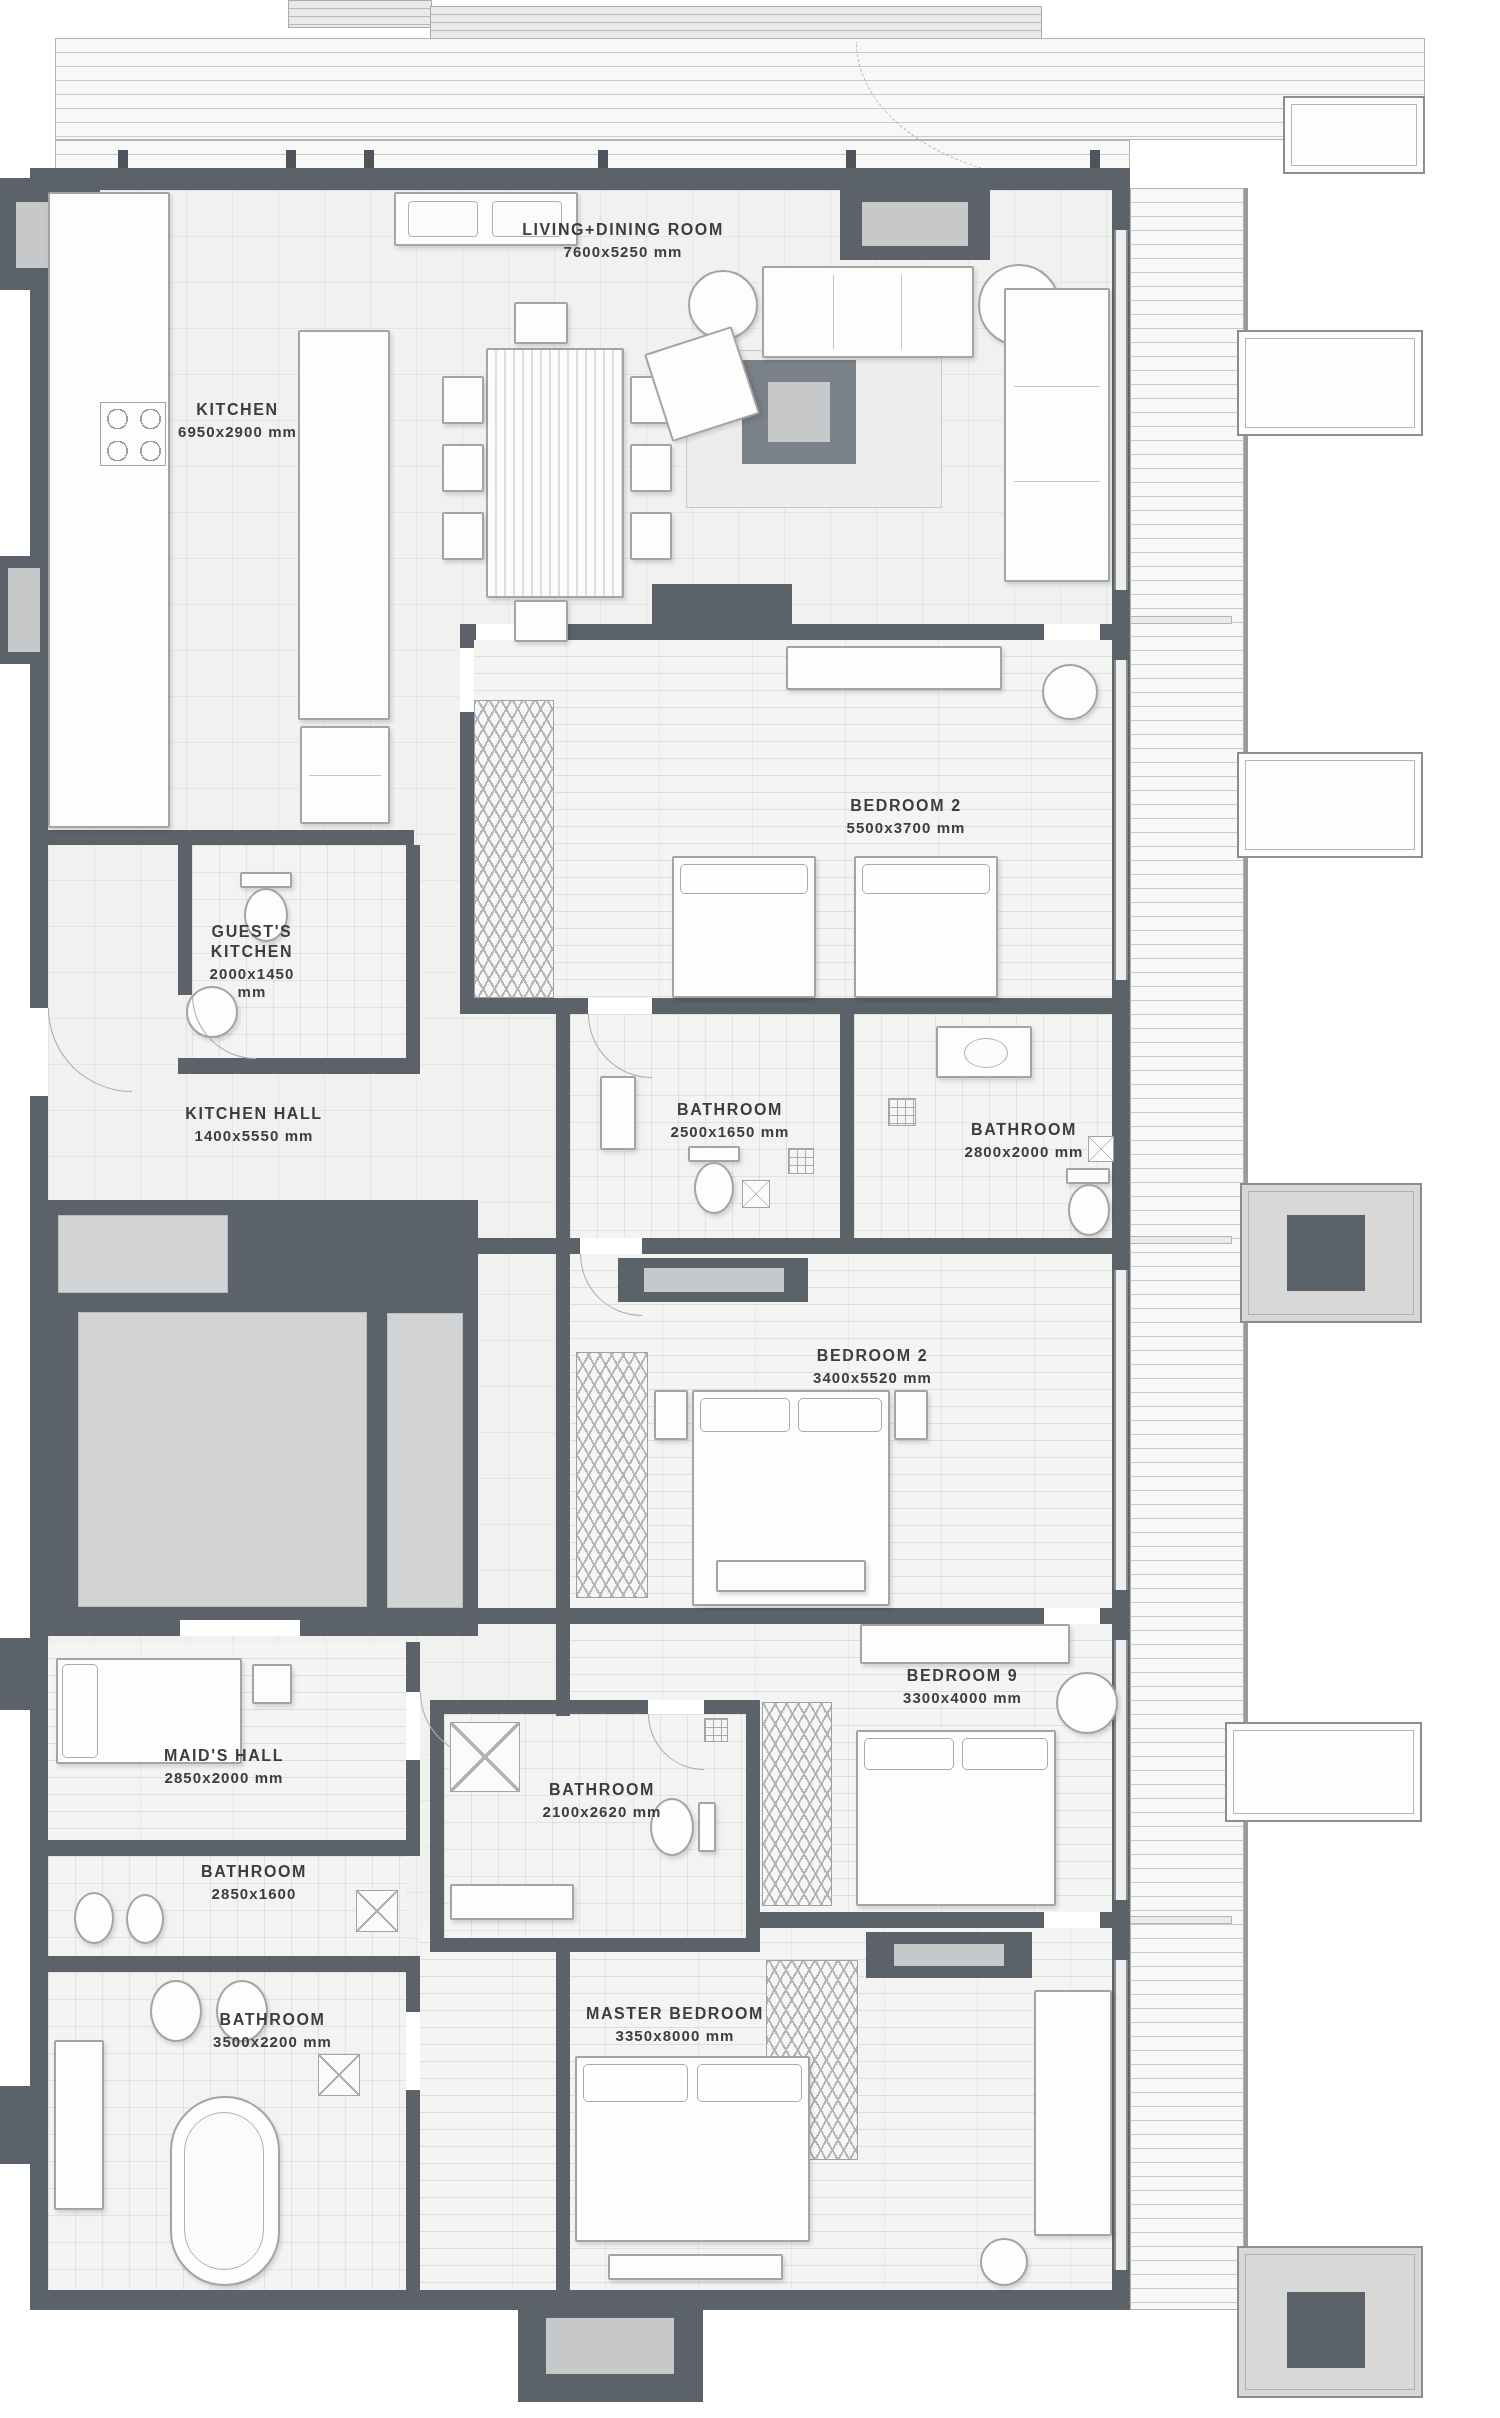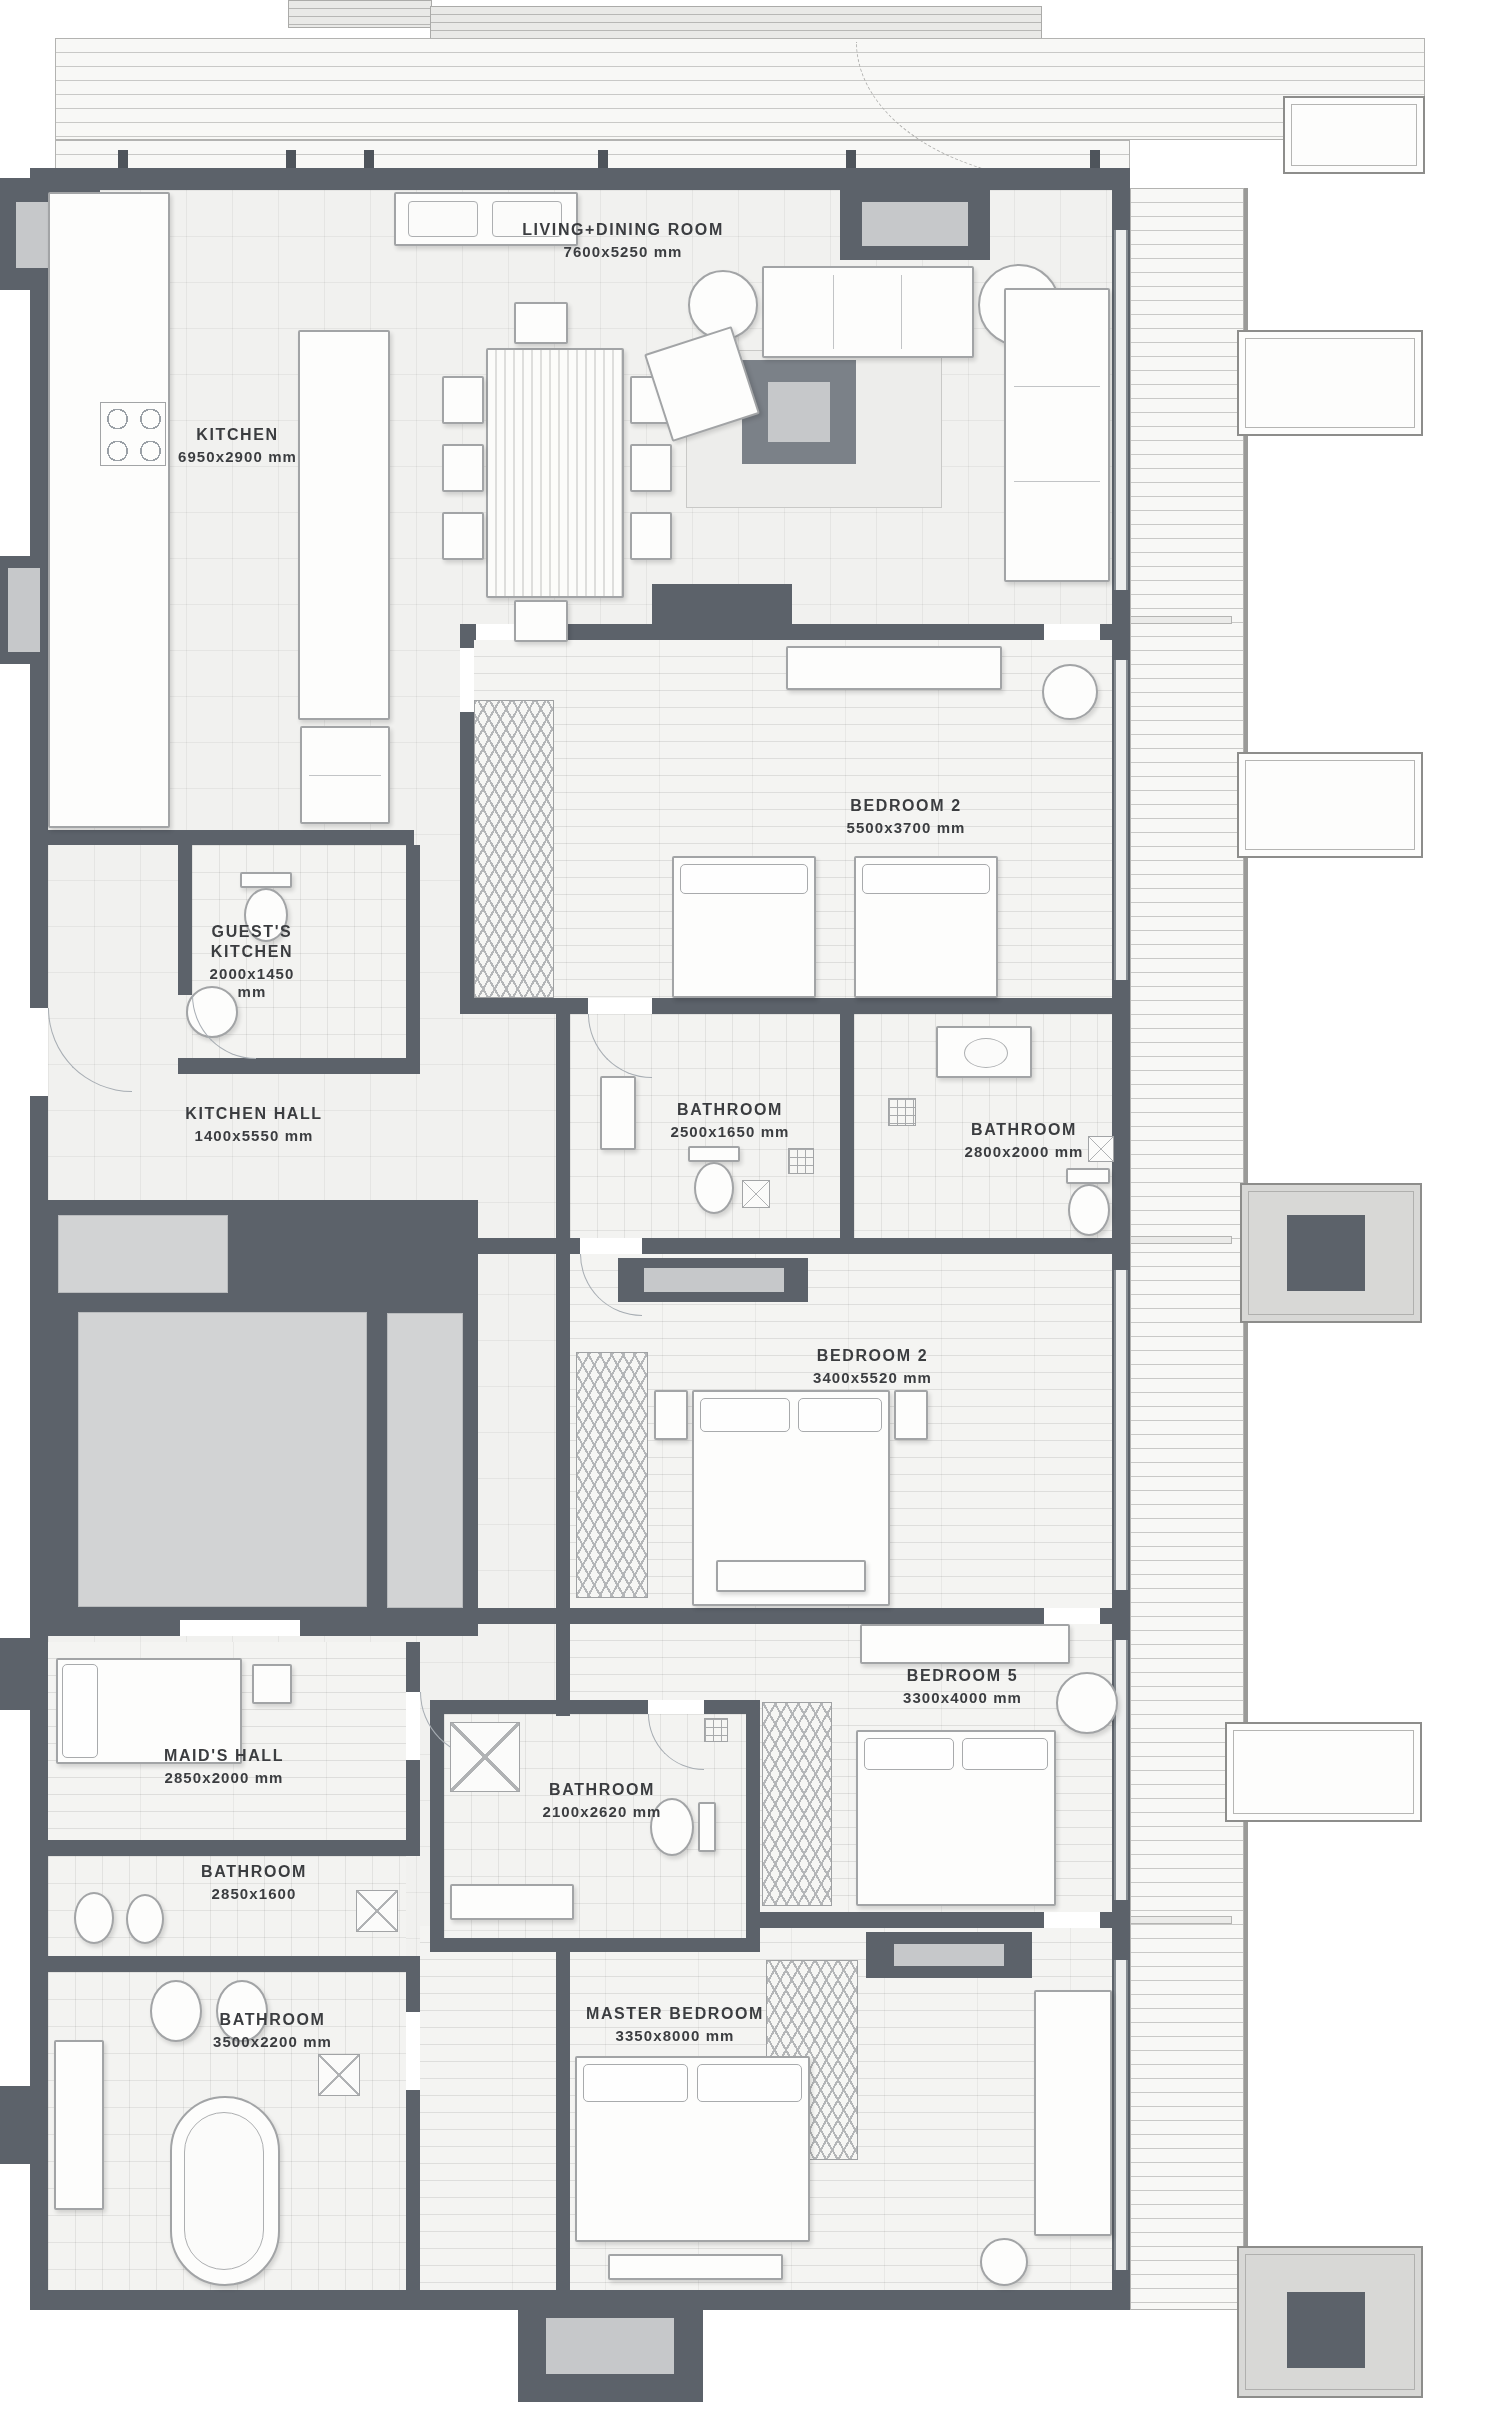--- a/index.html
+++ b/index.html
@@ -270,21 +270,21 @@
   <div class="pillow" style="left:583px;top:2064px;width:105px;height:38px"></div>
   <div class="pillow" style="left:697px;top:2064px;width:105px;height:38px"></div>
   <div class="furn" style="left:608px;top:2254px;width:175px;height:26px"></div>
   <div class="furn" style="left:1034px;top:1990px;width:78px;height:246px"></div>
   <div class="furn round" style="left:980px;top:2238px;width:48px;height:48px"></div>
 
   <div class="room-label" style="left:463px;top:220px;width:320px">
     <div class="room-name">LIVING+DINING ROOM</div>
     <div class="room-dims">7600x5250 mm</div>
   </div>
-  <div class="room-label" style="left:120px;top:425px;width:235px">
+  <div class="room-label" style="left:120px;top:400px;width:235px">
     <div class="room-name">KITCHEN</div>
     <div class="room-dims">6950x2900 mm</div>
   </div>
   <div class="room-label" style="left:766px;top:796px;width:280px">
     <div class="room-name">BEDROOM 2</div>
     <div class="room-dims">5500x3700 mm</div>
   </div>
   <div class="room-label" style="left:196px;top:922px;width:112px">
     <div class="room-name">GUEST'S KITCHEN</div>
     <div class="room-dims">2000x1450 mm</div>
@@ -299,21 +299,21 @@
   </div>
   <div class="room-label" style="left:930px;top:1120px;width:188px">
     <div class="room-name">BATHROOM</div>
     <div class="room-dims">2800x2000 mm</div>
   </div>
   <div class="room-label" style="left:740px;top:1346px;width:265px">
     <div class="room-name">BEDROOM 2</div>
     <div class="room-dims">3400x5520 mm</div>
   </div>
   <div class="room-label" style="left:830px;top:1666px;width:265px">
-    <div class="room-name">BEDROOM 5</div>
+    <div class="room-name">BEDROOM 9</div>
     <div class="room-dims">3300x4000 mm</div>
   </div>
   <div class="room-label" style="left:90px;top:1746px;width:268px">
     <div class="room-name">MAID'S HALL</div>
     <div class="room-dims">2850x2000 mm</div>
   </div>
   <div class="room-label" style="left:160px;top:1862px;width:188px">
     <div class="room-name">BATHROOM</div>
     <div class="room-dims">2850x1600</div>
   </div>

